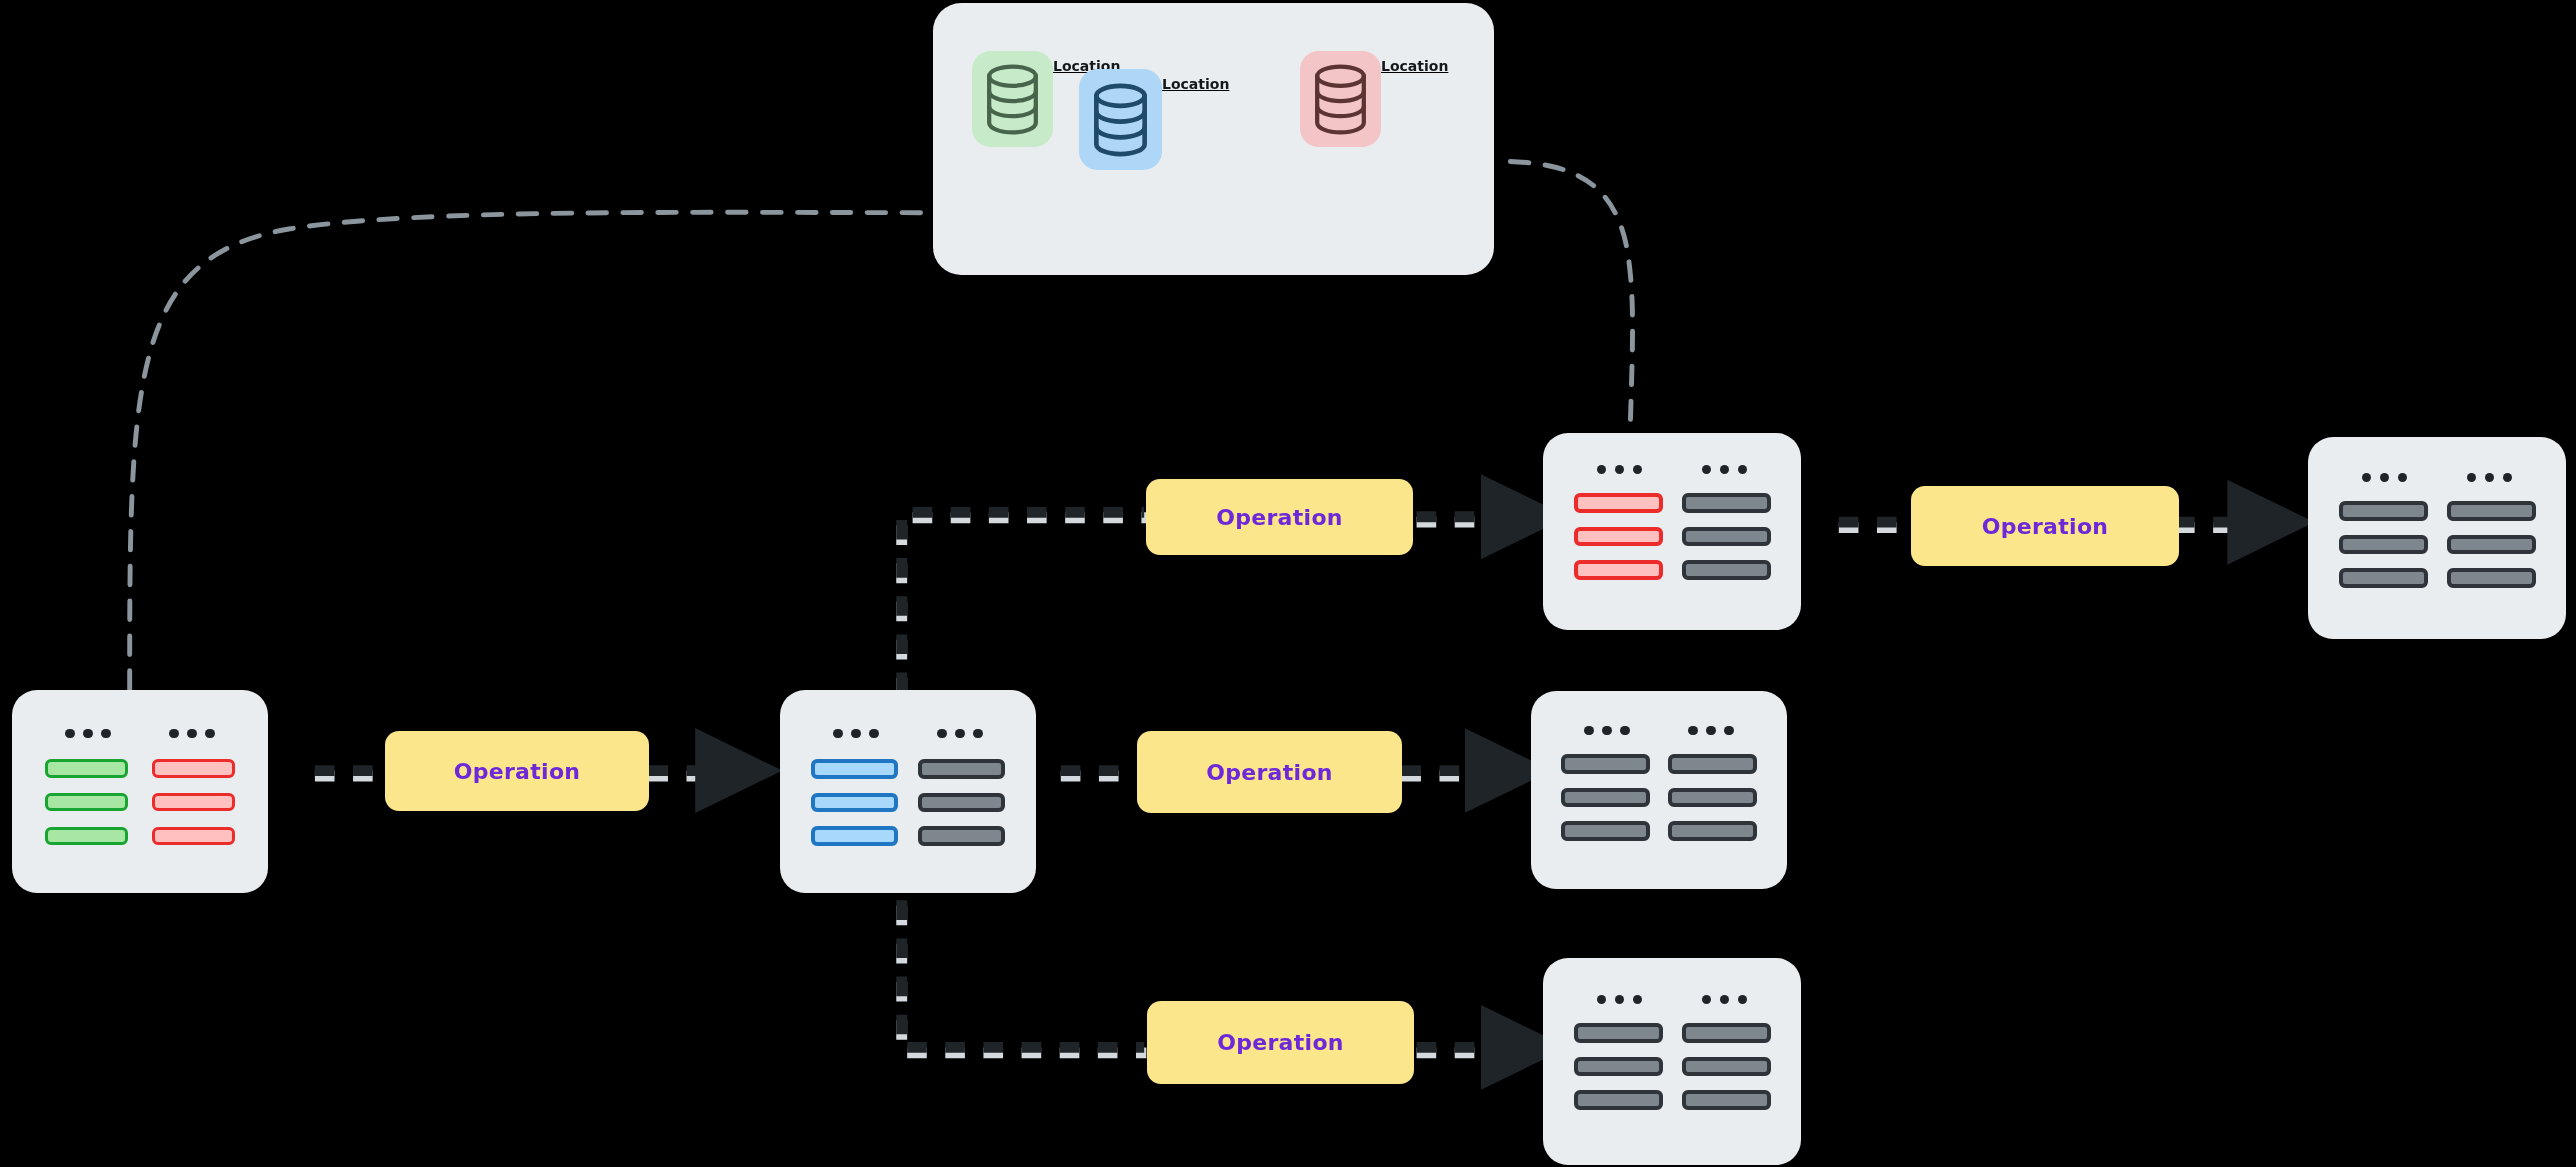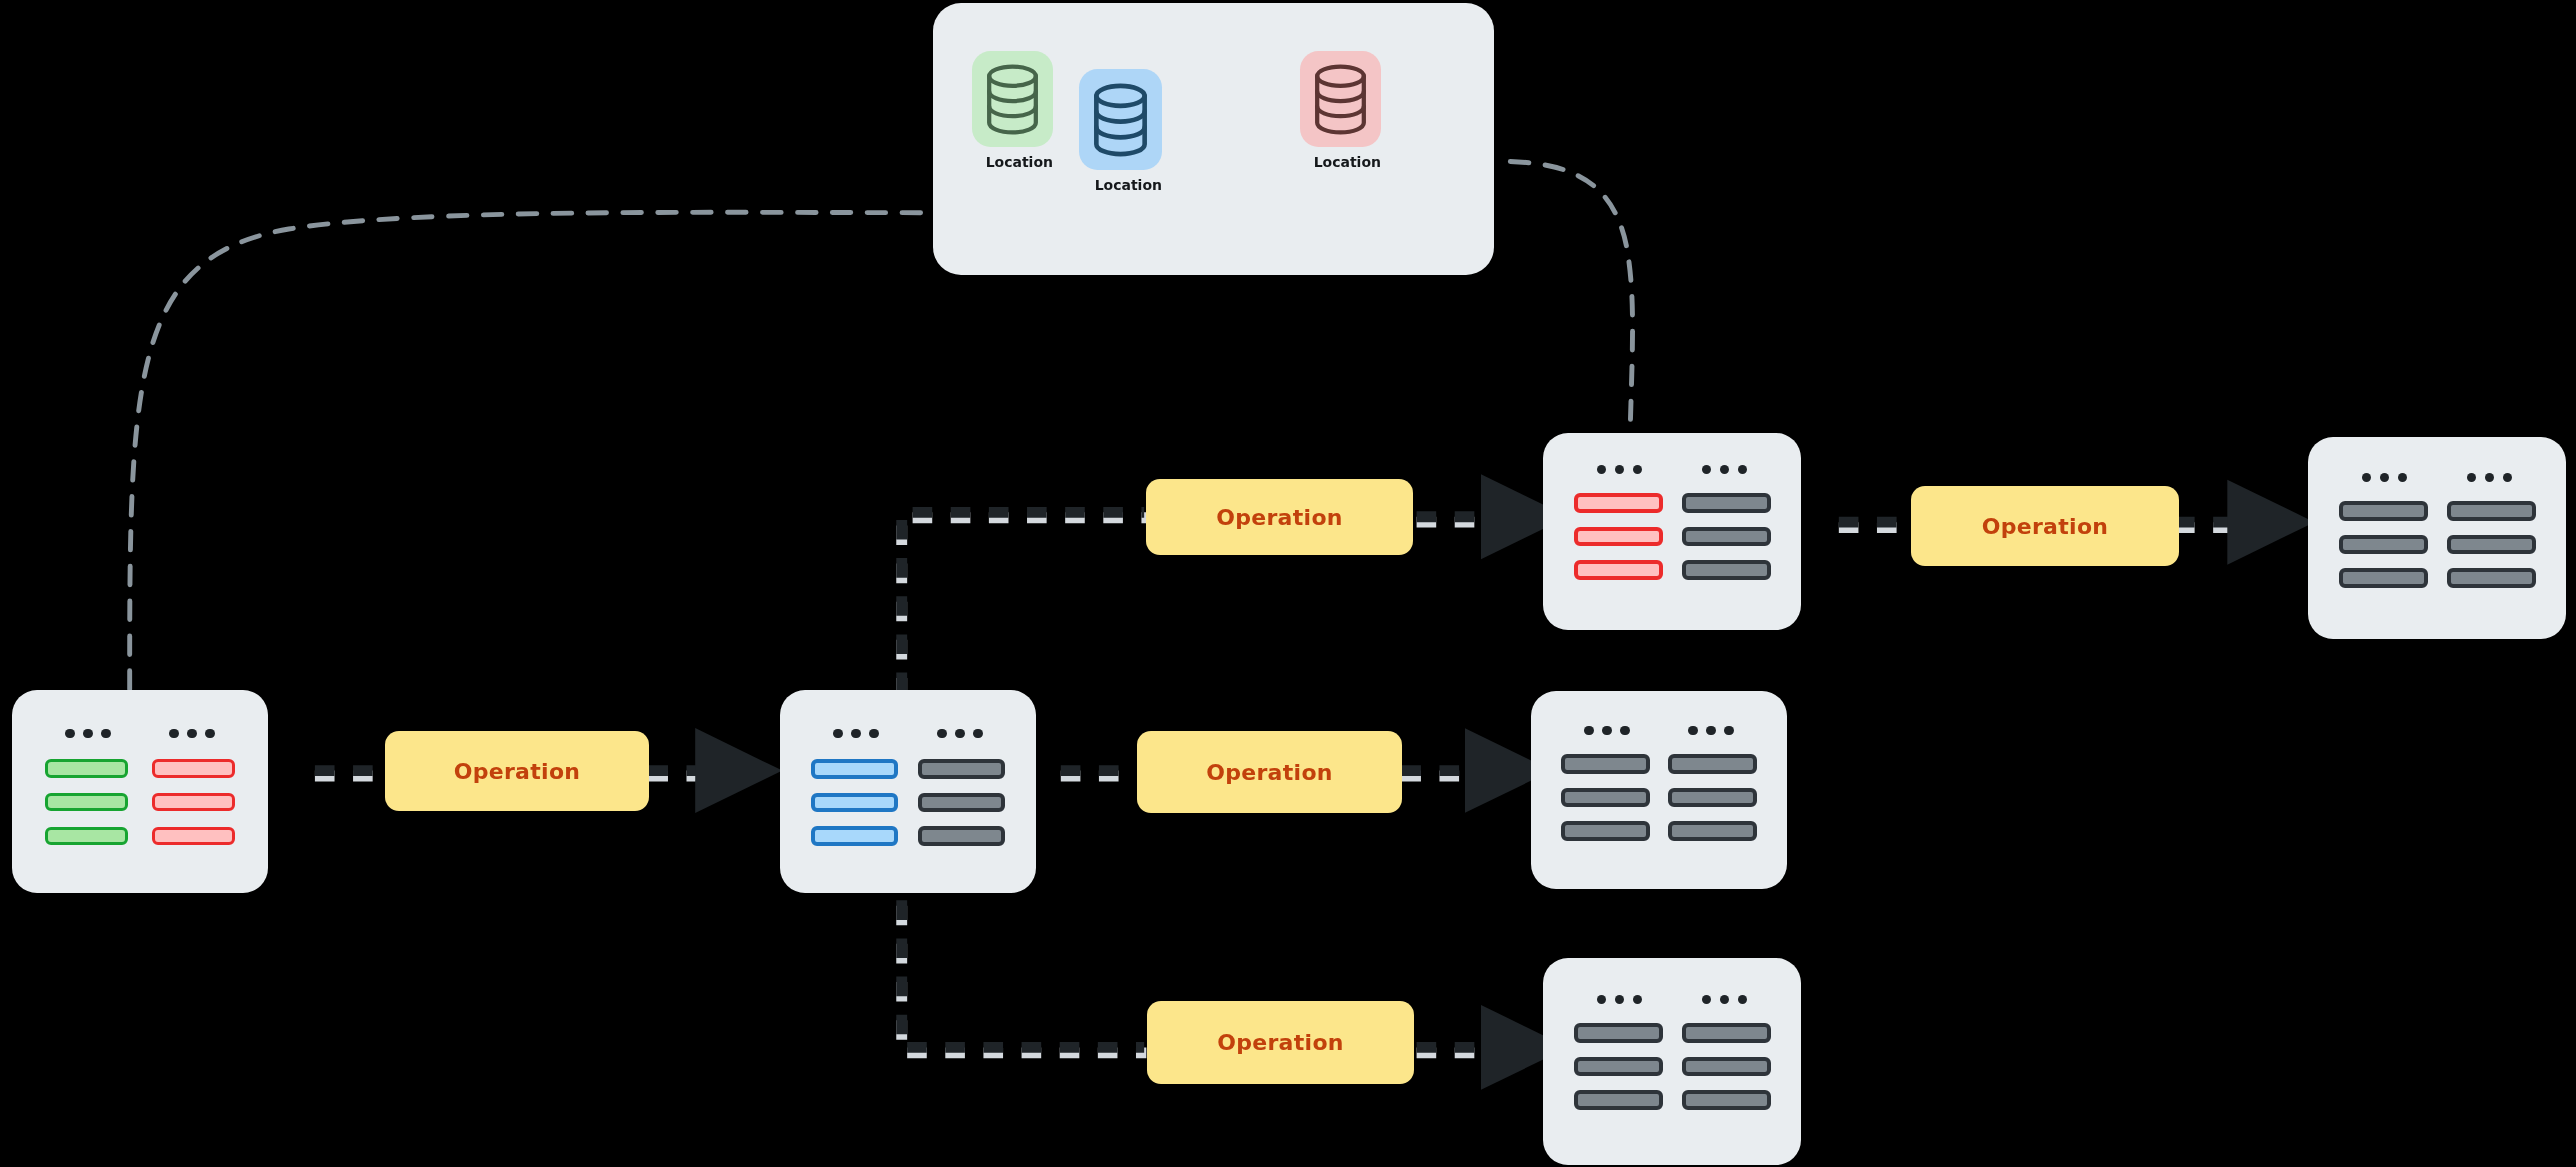--- a/index.html
+++ b/index.html
@@ -77,43 +77,44 @@
   
   .op-box {
     position: absolute;
     background: #fce68b;
     border-radius: 14px;
     display: flex;
     align-items: center;
     justify-content: center;
   }
   .op-label {
-    color: #c2410c;
+    color: #6d28d9;
     font-family: "DejaVu Sans", sans-serif;
     font-weight: 700;
     font-size: 22px;
     letter-spacing: 0.3px;
     white-space: nowrap;
   }
 
   
   #location-card {
     position: absolute;
     left: 933px;
     top: 3.3px;
     width: 561px;
     height: 272px;
     background: #e9edf0;
     border-radius: 28px;
   }
   .loc-item {
     position: absolute;
     display: flex;
-    flex-direction: column;
-    align-items: flex-end;
+    flex-direction: row;
+    align-items: flex-start;
+    text-decoration: underline;
   }
   .loc-chip {
     border-radius: 18.5px;
     display: flex;
     align-items: center;
     justify-content: center;
   }
   .loc-chip.green { background:#c7ebc8; }
   .loc-chip.blue  { background:#aed6f7; }
   .loc-chip.pink  { background:#f4c5c6; }

